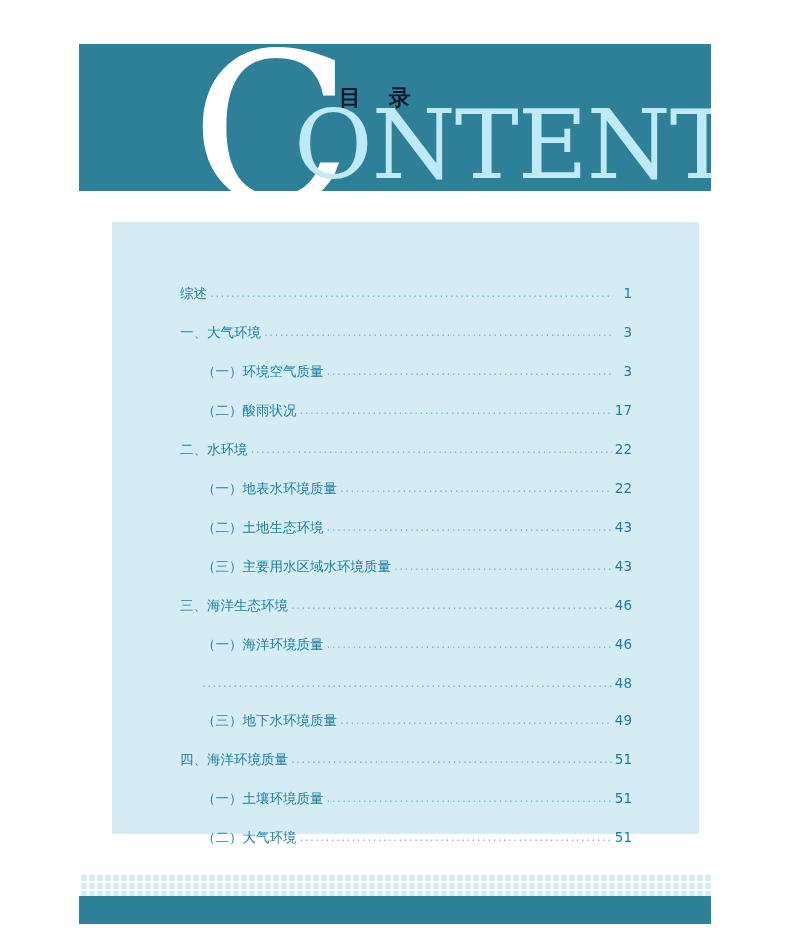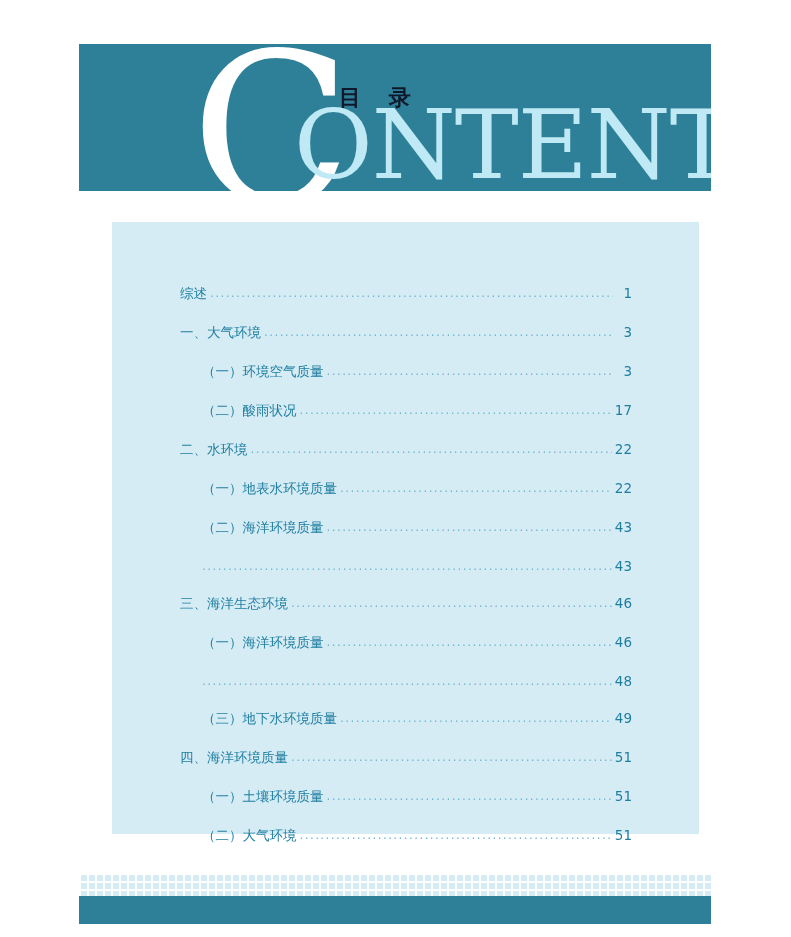--- a/index.html
+++ b/index.html
@@ -177,26 +177,27 @@
         <span class="toc-page">22</span>
       </div>
 
       <div class="toc-row level2">
         <span class="toc-title">（一）地表水环境质量</span>
         <span class="toc-dots">................................................................................................................................................................</span>
         <span class="toc-page">22</span>
       </div>
 
       <div class="toc-row level2">
-        <span class="toc-title">（二）海洋环境质量</span>
+        <span class="toc-title">（二）土地生态环境</span>
         <span class="toc-dots">................................................................................................................................................................</span>
         <span class="toc-page">43</span>
       </div>
 
       <div class="toc-row level2">
+        <span class="toc-title">（三）主要用水区域水环境质量</span>
         <span class="toc-dots">................................................................................................................................................................</span>
         <span class="toc-page">43</span>
       </div>
 
       <div class="toc-row level1">
         <span class="toc-title">三、海洋生态环境</span>
         <span class="toc-dots">................................................................................................................................................................</span>
         <span class="toc-page">46</span>
       </div>
 

